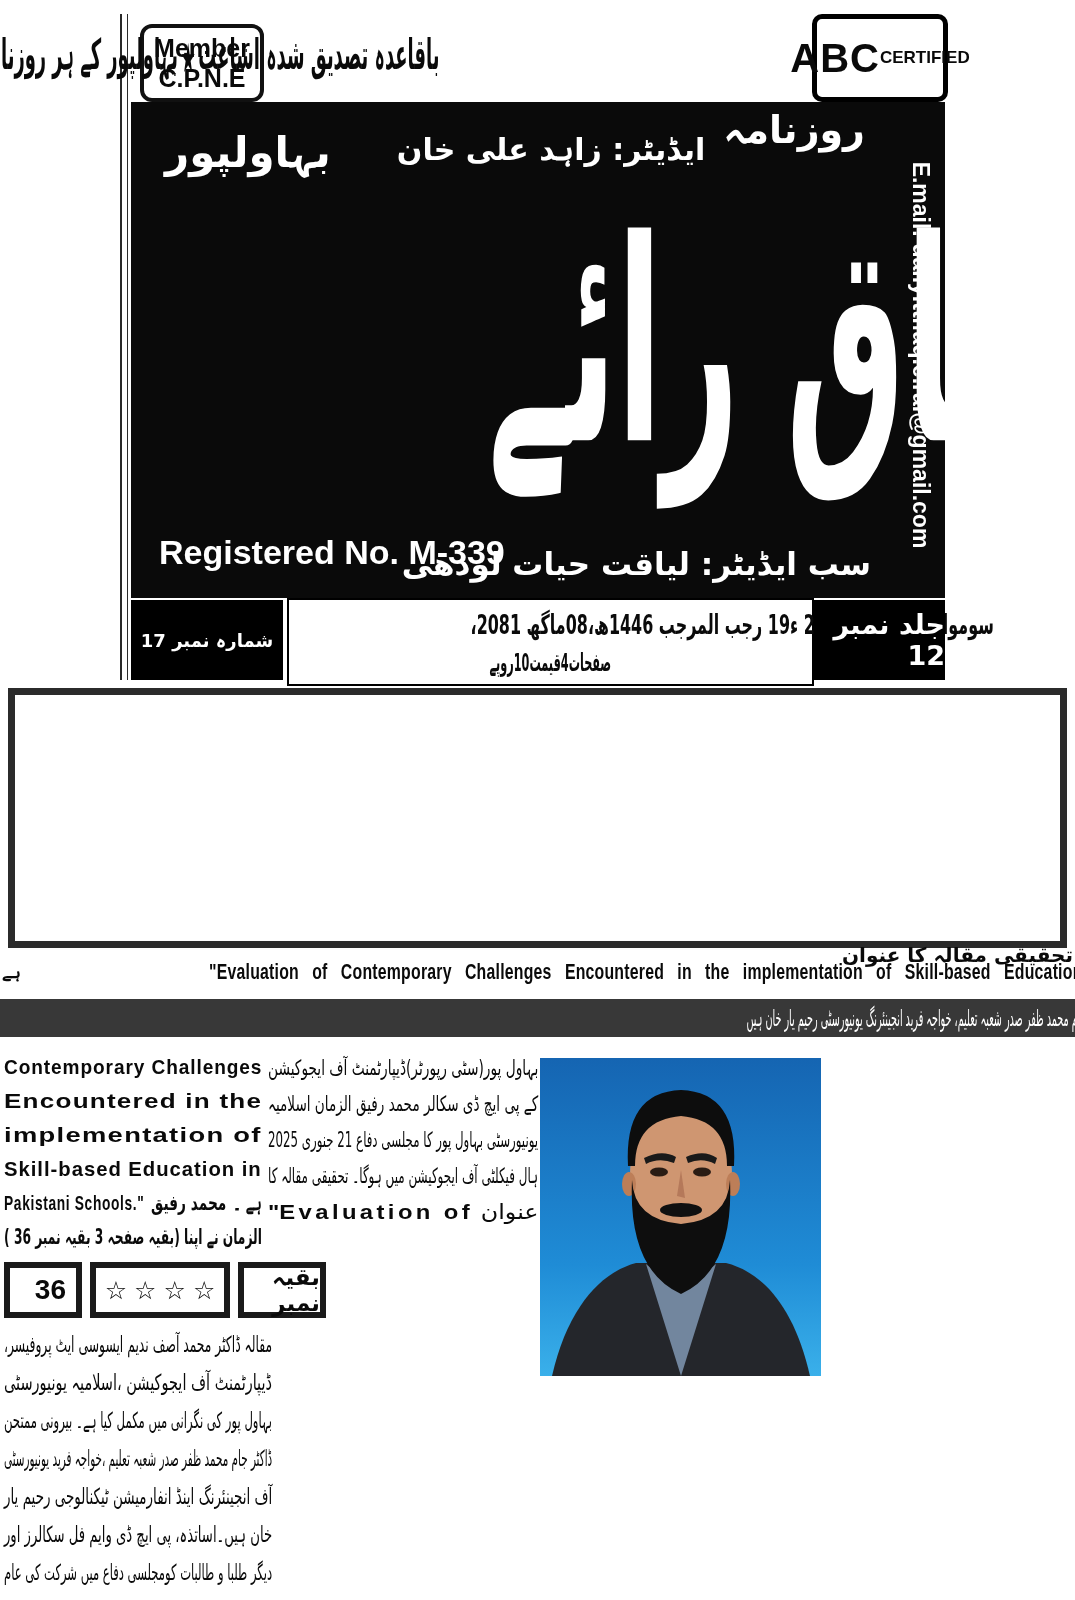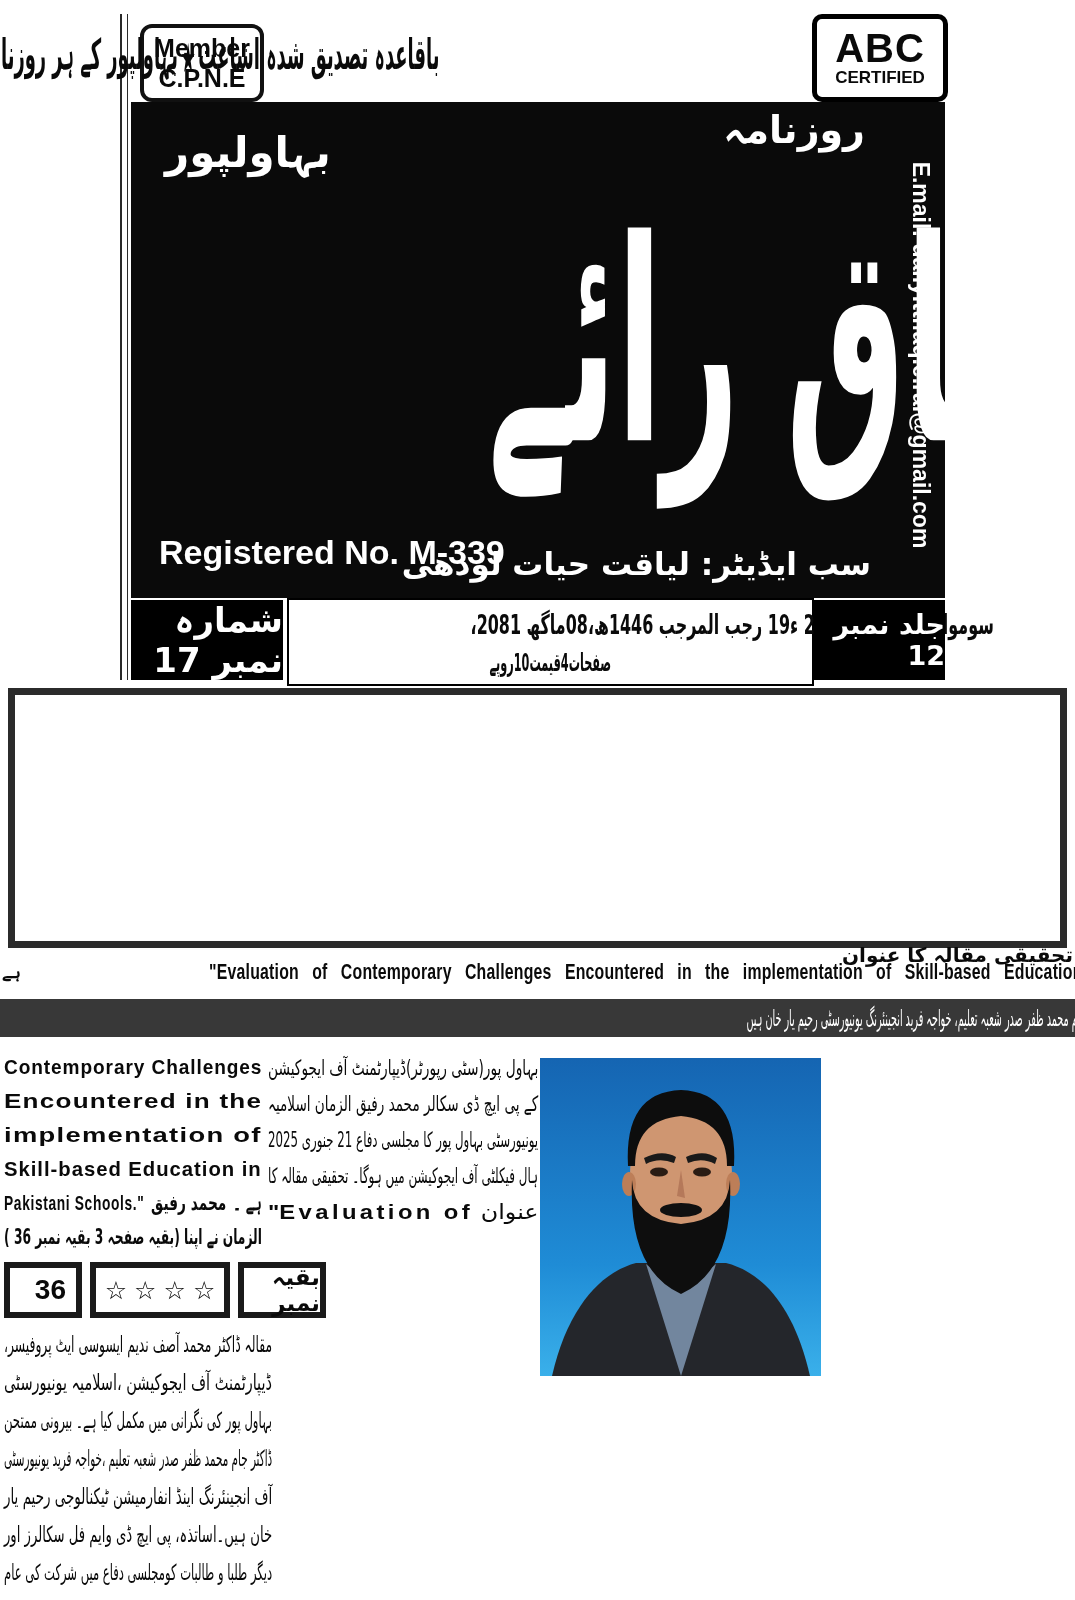--- a/index.html
+++ b/index.html
@@ -15,41 +15,41 @@
   .rule{background:#2a2a2a;}
 
   
   .member-box{left:140px;top:24px;width:116px;height:70px;border:4px solid #111;border-radius:12px;
     display:flex;flex-direction:column;align-items:center;justify-content:center;
     font-family:"Liberation Sans",sans-serif;font-weight:bold;font-size:25px;line-height:30px;}
   .cert-slogan{left:262px;top:16px;width:544px;height:78px;display:block;overflow:visible;
     font-weight:bold;font-size:42px;line-height:78px;}
   .cert-slogan .star{font-size:40px;vertical-align:middle;padding:0 6px;}
   .abc-box{left:812px;top:14px;width:126px;height:78px;border:5px solid #000;border-radius:10px;
-    display:flex;flex-direction:column;align-items:center;justify-content:center;background:#fff;
+    display:flex;align-items:center;justify-content:center;background:#fff;
     font-family:"Liberation Sans",sans-serif;font-weight:bold;}
   .abc-box .l1{font-size:40px;line-height:40px;letter-spacing:1px;}
   .abc-box .l2{font-size:17px;line-height:20px;}
 
   
   .masthead{left:131px;top:102px;width:814px;height:496px;background:#0a0a0a;color:#fff;}
   .mh-city{left:34px;top:26px;font-size:42px;font-weight:bold;}
   .mh-editor{left:240px;top:30px;width:360px;text-align:center;font-size:30px;font-weight:bold;}
   .mh-daily{right:80px;top:6px;font-size:38px;font-weight:bold;}
   .mh-title-host{left:70px;top:52px;width:660px;height:380px;display:block;overflow:visible;text-align:center;}
   .mh-title{font-size:250px;line-height:380px;font-weight:bold;transform-origin:center center;}
   .mh-email{left:555px;top:236px;width:470px;height:34px;transform:rotate(90deg);
     font-family:"Liberation Sans",sans-serif;font-weight:bold;font-size:23px;line-height:34px;text-align:center;}
   .mh-reg{left:28px;bottom:26px;font-family:"Liberation Sans",sans-serif;font-weight:bold;font-size:34px;}
   .mh-mged{right:88px;bottom:80px;font-size:31px;font-weight:bold;}
   .mh-subed{right:74px;bottom:16px;font-size:31px;font-weight:bold;}
 
   
   .issue-box{left:131px;top:600px;width:152px;height:80px;background:#000;color:#fff;
-    display:flex;align-items:center;justify-content:center;font-size:34px;font-weight:bold;}
+    display:flex;align-items:center;justify-content:center;font-size:18px;font-weight:bold;}
   .date-box{left:287px;top:598px;width:523px;height:84px;border:2px solid #000;background:#fff;
     display:flex;flex-direction:column;align-items:center;justify-content:center;overflow:visible;}
   .date-box .dl1{font-size:27px;line-height:42px;font-weight:bold;}
   .date-box .dl2{font-size:25px;line-height:34px;font-weight:bold;}
   .volume-box{left:814px;top:600px;width:131px;height:80px;background:#000;color:#fff;
     display:flex;align-items:center;justify-content:center;font-size:27px;font-weight:bold;}
 
   
   .headline-band{left:8px;top:688px;width:1045px;height:246px;border:7px solid #2b2b2b;background:#fff;
     display:block;overflow:hidden;text-align:center;}
@@ -114,20 +114,21 @@
   <div class="abs cert-slogan rtl center-host">
     <span class="fitline" style="transform: scale(0.425998, 1);"><span>باقاعدہ تصدیق شدہ اشاعت</span><span class="star">★</span><span>بہاولپور کے ہر روزنامہ سے زیادہ</span></span>
   </div>
   <div class="abs abc-box">
     <span class="l1">ABC</span>
     <span class="l2">CERTIFIED</span>
   </div>
 
   <div class="abs masthead">
     <div class="abs mh-city rtl">بہاولپور</div>
+    <div class="abs mh-editor rtl">ایڈیٹر: زاہد علی خان</div>
     <div class="abs mh-daily rtl">روزنامہ</div>
     <div class="abs mh-title-host">
       <span class="fitline mh-title rtl" style="transform: scale(0.534846, 1.12);">اتفاق رائے</span>
     </div>
     <div class="abs mh-email">E.mail: dailyittifaq.e.rai@gmail.com</div>
     <div class="abs mh-reg">Registered No. M-339</div>
     <div class="abs mh-subed rtl">سب ایڈیٹر: لیاقت حیات لودھی</div>
   </div>
 
   <div class="abs issue-box rtl">شمارہ نمبر 17</div>

